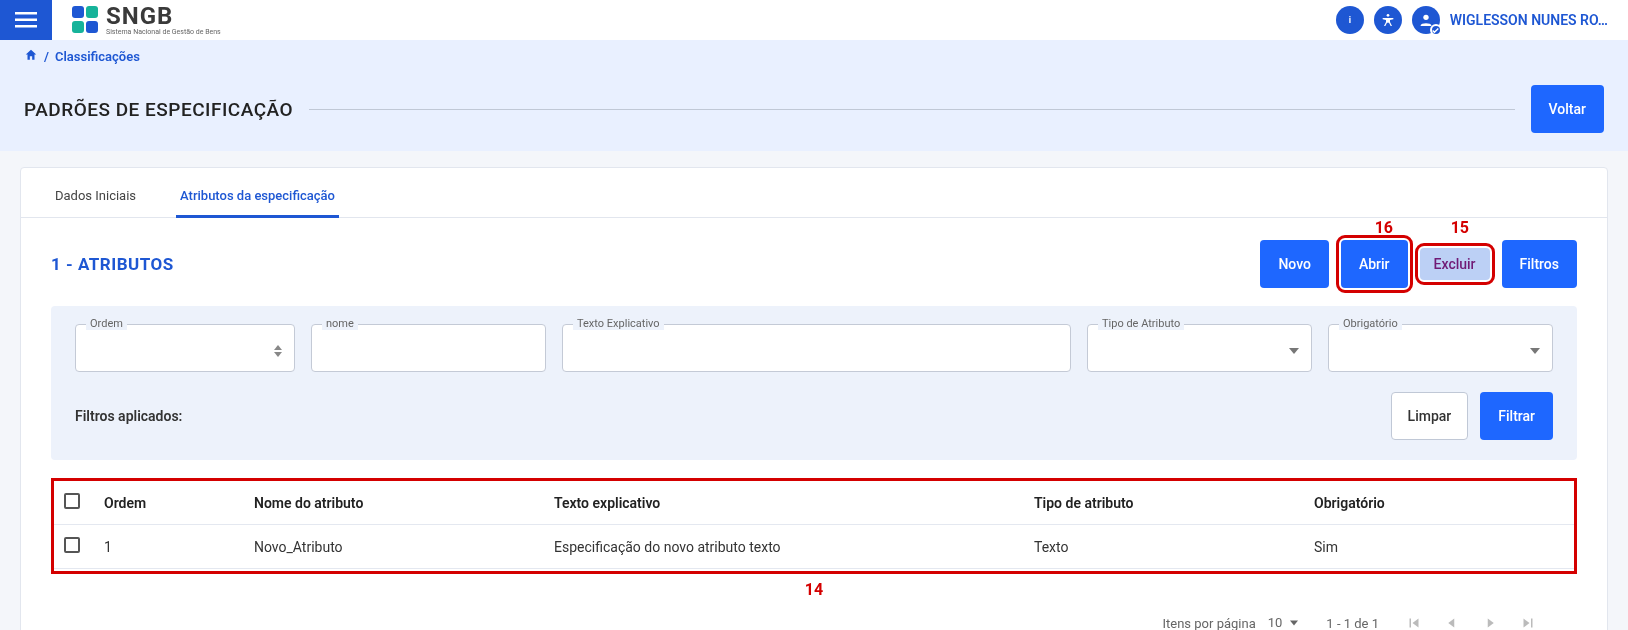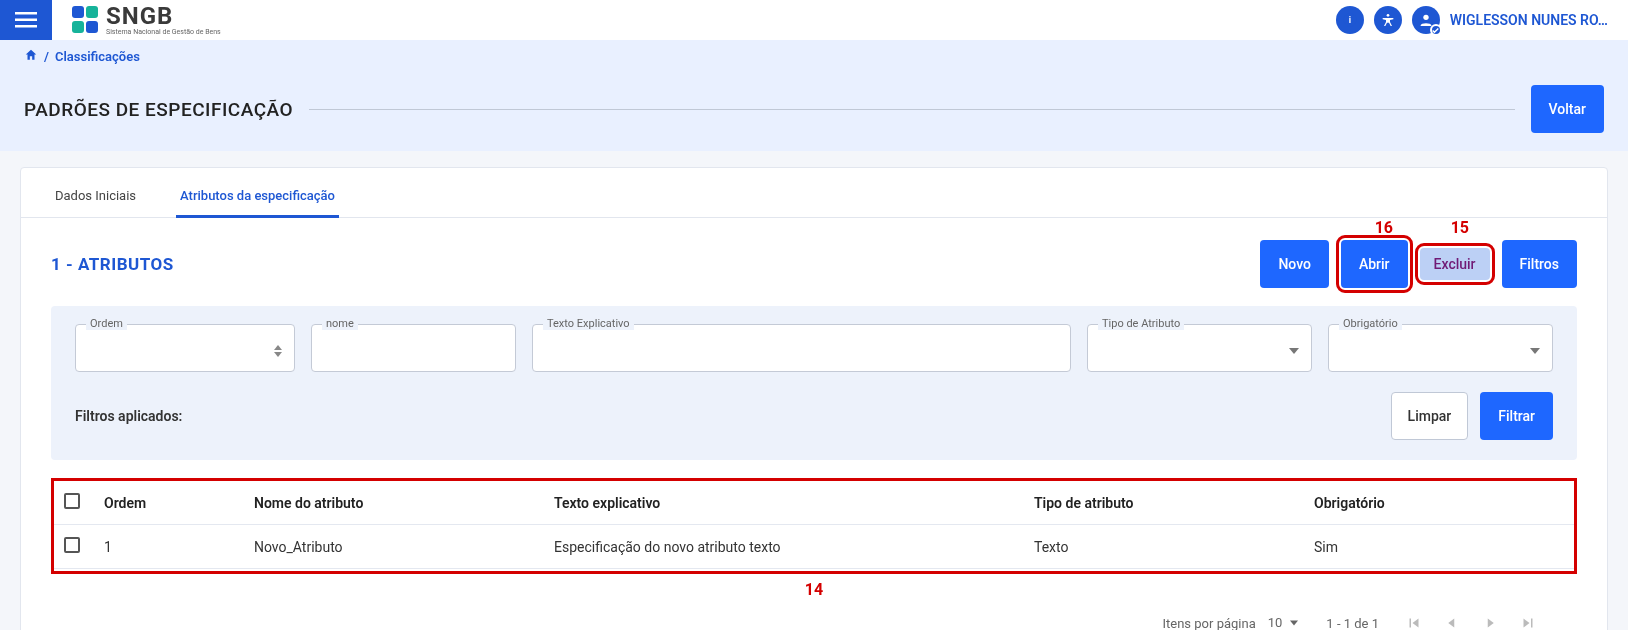--- a/index.html
+++ b/index.html
@@ -60,21 +60,21 @@
   .filter-panel{ margin:6px 30px 0; background:#edf2fb; border-radius:4px; padding:18px 24px 20px;}
   .filter-row{ display:flex; gap:16px;}
   .fld{ position:relative; border:1px solid #c4cad6; border-radius:4px; background:#fff; height:48px; padding:10px 12px 4px; display:flex; align-items:center;}
   .fld-label{ position:absolute; top:-8px; left:10px; background:#edf2fb; padding:0 4px; font-size:11px; color:#666;}
   .fld input{ border:none; outline:none; width:100%; font-size:14px;}
   .fld .stepper{ margin-left:auto; display:flex; flex-direction:column; gap:0;}
   .stepper span{ width:0;height:0;border-left:4px solid transparent;border-right:4px solid transparent;}
   .stepper .up{border-bottom:5px solid #888; margin-bottom:2px;}
   .stepper .down{border-top:5px solid #888;}
   .fld .chev{ margin-left:auto; width:0;height:0;border-left:5px solid transparent;border-right:5px solid transparent;border-top:6px solid #777;}
-  .f-ordem{width:220px;} .f-nome{width:205px;} .f-texto{flex:1;} .f-tipo{width:225px;} .f-obrig{width:225px;}
+  .f-ordem{width:220px;} .f-nome{width:235px;} .f-texto{flex:1;} .f-tipo{width:225px;} .f-obrig{width:225px;}
   .filters-applied-row{ display:flex; align-items:center; margin-top:20px;}
   .filters-applied-label{font-size:14px; font-weight:600; color:#333;}
   .filter-actions{margin-left:auto; display:flex; gap:12px;}
 
   
   .table-wrap{ margin:18px 30px 0; }
   .tbl-redbox{ border:3px solid #d40000; padding-bottom:2px;}
   .tbl{ width:100%; border-collapse:collapse;}
   .tbl th{ text-align:left; font-weight:600; font-size:14px; color:#222; padding:12px 10px; border-bottom:1px solid #e4e8f0;}
   .tbl td{ padding:12px 10px; font-size:14px; color:#333; border-bottom:1px solid #e4e8f0;}

